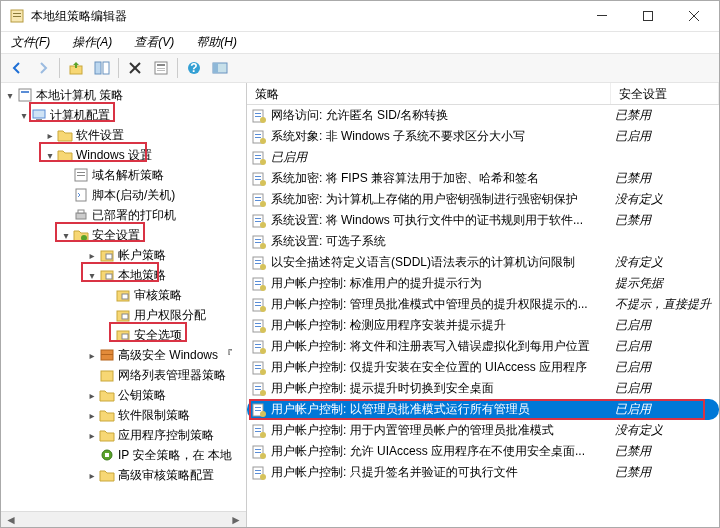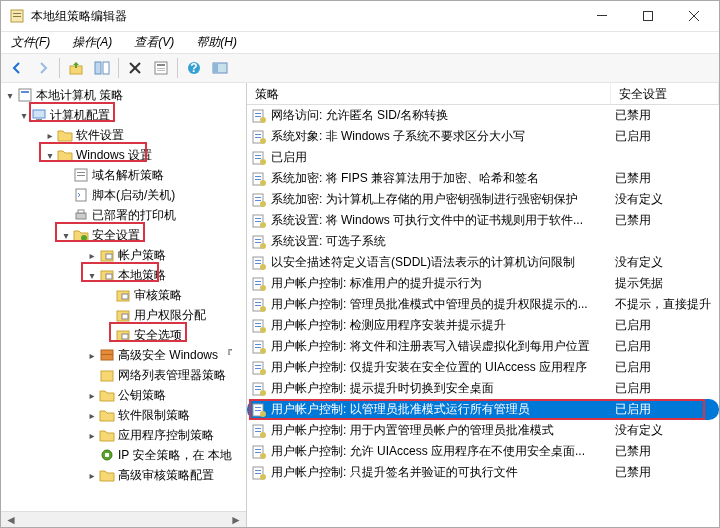--- a/index.html
+++ b/index.html
@@ -21,21 +21,21 @@
 .tree-row .label { }
 .list { flex: 1; display: flex; flex-direction: column; overflow: hidden; }
 .list-header { display: flex; height: 22px; border-bottom: 1px solid #ddd; background: #fff; }
 .list-header .col { padding: 3px 8px; border-right: 1px solid #eee; }
 .list-header .col-policy { flex: 1; }
 .list-header .col-setting { width: 108px; }
 .list-body { flex: 1; overflow: auto; }
 .list-row { display: flex; align-items: center; height: 21px; padding-left: 4px; }
 .list-row .ricon { width: 16px; height: 16px; margin-right: 4px; flex-shrink: 0; }
 .list-row .rpolicy { flex: 1; white-space: nowrap; overflow: hidden; text-overflow: ellipsis; padding-right: 6px; }
-.list-row .rsetting { width: 104px; white-space: nowrap; }
+.list-row .rsetting { width: 104px; white-space: nowrap; font-style: italic; }
 .list-row.selected { background: #0078d7; color: #fff; border-radius: 10px; }
 .hl { position: absolute; border: 2px solid #d93344; pointer-events: none; }
 svg { display: block; }
 .scroll-hint { position: absolute; bottom: 0; left: 0; right: 0; height: 16px; background: #f0f0f0; border-top: 1px solid #ddd; display: flex; justify-content: space-between; align-items: center; padding: 0 4px; font-size: 10px; color: #666; }
 </style>
 </head>
 <body>
 
 <div class="titlebar">
   <span class="icon-app">

